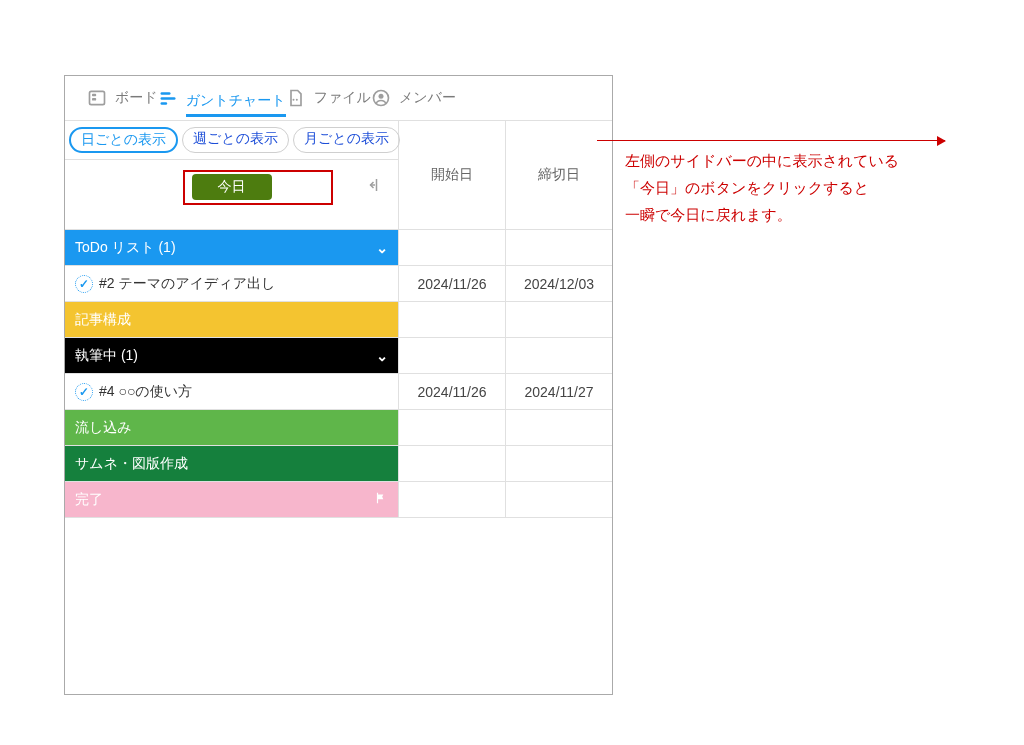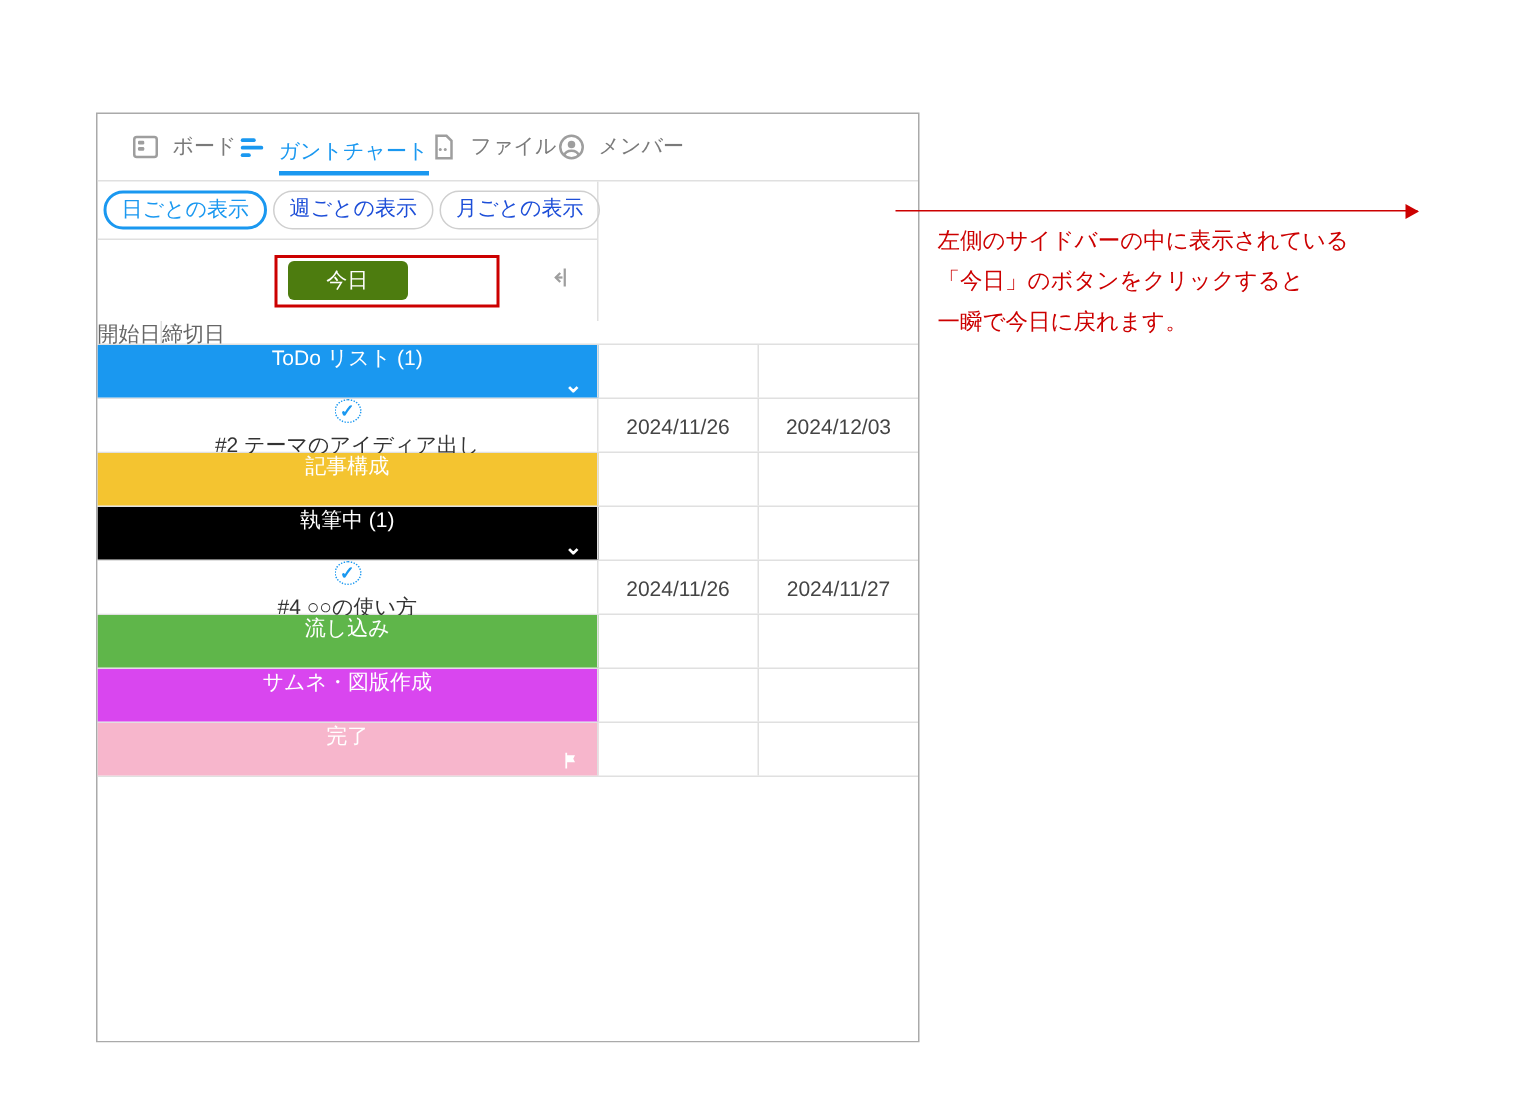--- a/index.html
+++ b/index.html
@@ -30,25 +30,24 @@
     }
     .topnav .tab { display: flex; align-items: center; gap: 8px; cursor: pointer; }
     .topnav .tab svg { width: 20px; height: 20px; fill: #9e9e9e; }
     .topnav .tab.active { color: #1a98f0; }
     .topnav .tab.active svg { fill: #1a98f0; }
     .topnav .tab.active .tab-label { border-bottom: 3px solid #1a98f0; padding-bottom: 4px; margin-bottom: -12px; }
     .tab-label { white-space: nowrap; }
     
     .toolbar {
       display: flex;
-      align-items: flex-start;
+      align-items: center;
       border-top: 1px solid #e0e0e0;
       border-bottom: 1px solid #e0e0e0;
       height: 110px;
-      flex-direction: column;
     }
     .tb-left {
       width: 334px;
       border-right: 1px solid #e0e0e0;
       height: 100%;
     }
     .viewmodes {
       display: flex;
       gap: 4px;
       padding: 6px 4px;
@@ -120,21 +119,20 @@
     }
     .row .cell-head {
       width: 334px;
       border-right: 1px solid #e0e0e0;
       display: flex;
       align-items: center;
       padding: 0 10px;
       color: #fff;
       font-size: 14px;
       position: relative;
-      flex-direction: column;
     }
     .row .cell-date {
       flex: 1;
       border-right: 1px solid #e0e0e0;
       display: flex;
       align-items: center;
       justify-content: center;
       color: #444;
       font-size: 14px;
     }
@@ -292,21 +290,21 @@
 
       <div class="row section">
         <div class="cell-head" style="background:#5fb64a">
           <span>流し込み</span>
         </div>
         <div class="cell-date"></div>
           <div class="cell-date"></div>
       </div>
 
       <div class="row section">
-        <div class="cell-head" style="background:#d946ef">
+        <div class="cell-head" style="background:#15803d">
           <span>サムネ・図版作成</span>
         </div>
         <div class="cell-date"></div>
           <div class="cell-date"></div>
       </div>
 
       <div class="row section">
         <div class="cell-head" style="background:#f7b6cc">
           <span>完了</span>
           <span class="flag">

